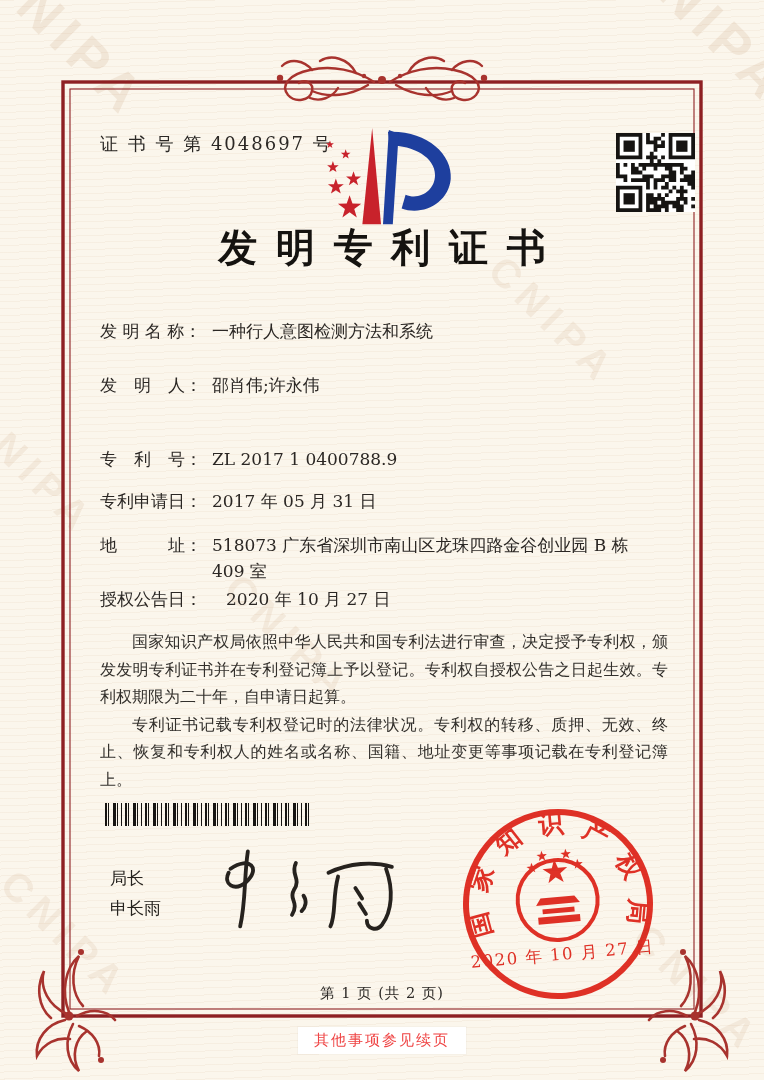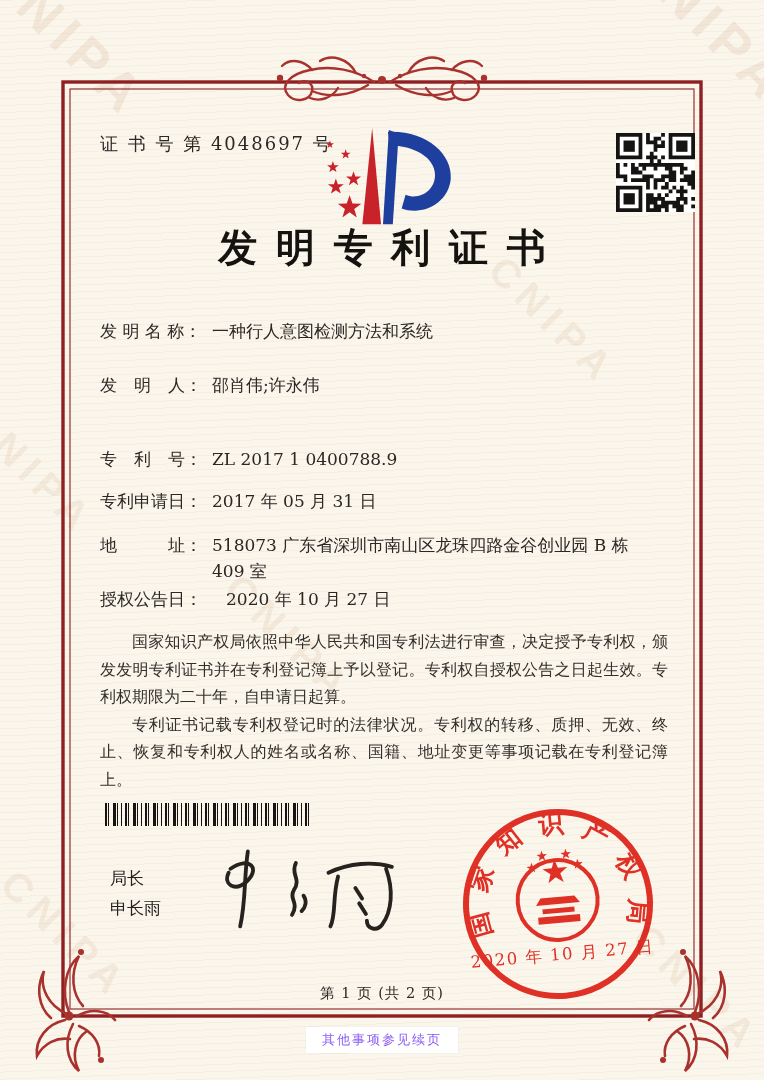--- a/index.html
+++ b/index.html
@@ -61,21 +61,21 @@
   
   .officials{position:absolute;left:110px;top:864px;font-size:17px;line-height:30px;color:#26231f;
     font-family:"Liberation Sans","DejaVu Sans",sans-serif;}
   .signature{position:absolute;left:212px;top:840px;width:208px;height:96px;}
   
   .seal{position:absolute;left:458px;top:804px;width:200px;height:200px;opacity:.95;mix-blend-mode:multiply;}
   
   .page-info{position:absolute;left:0;right:0;top:984px;text-align:center;font-size:14.5px;color:#2b2825;letter-spacing:1px;}
   .contin{
     position:absolute;left:50%;top:1027px;transform:translateX(-50%);
-    background:#ffffff;padding:4px 16px;font-size:13px;color:#8b5cf6;letter-spacing:2px;
+    background:#ffffff;padding:4px 16px;font-size:15px;color:#ef4444;letter-spacing:2px;
     box-shadow:0 0 0 1px rgba(0,0,0,0.02);
   }
 </style>
 </head>
 <body>
 
 <div class="page">
 
   <span class="wm" style="top:4px;left:-36px;">CNIPA</span>
   <span class="wm" style="top:-10px;left:606px;">CNIPA</span>

